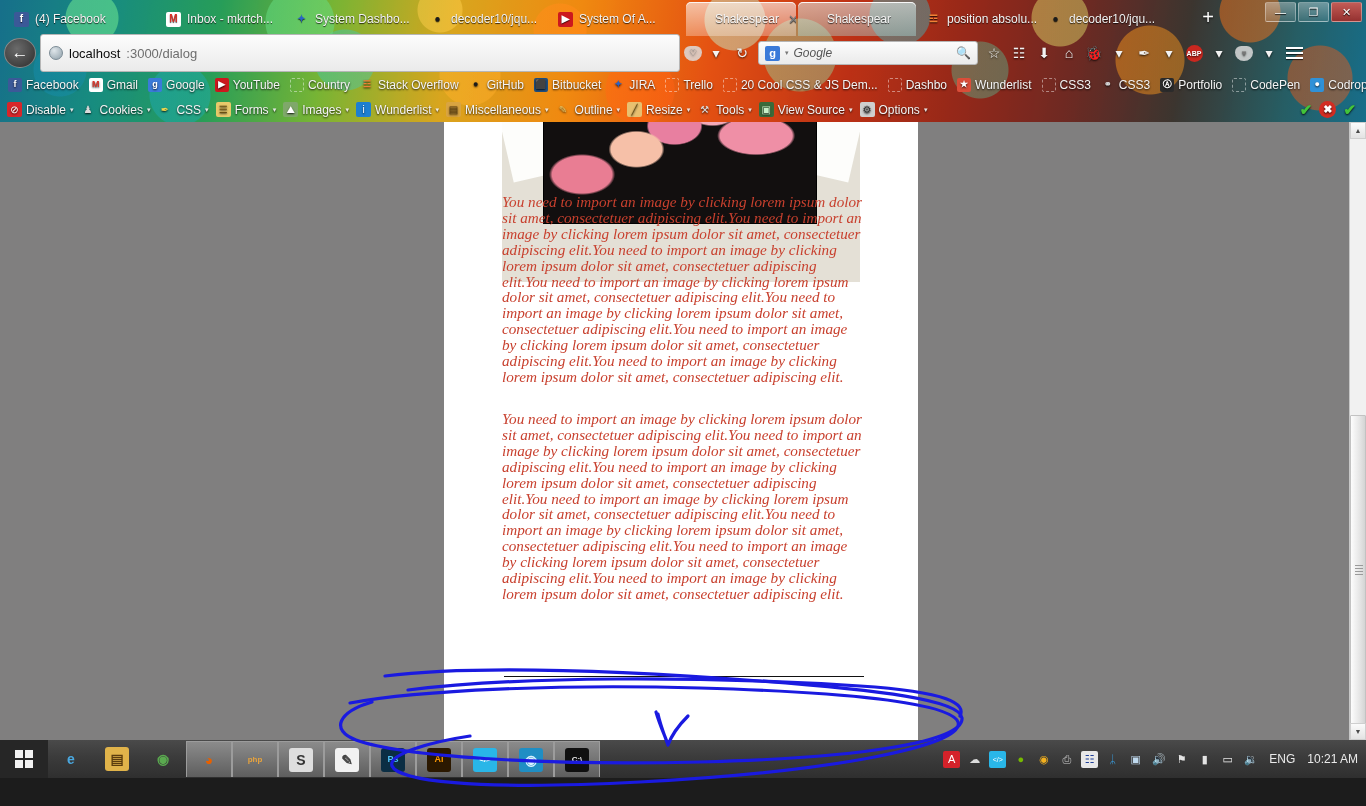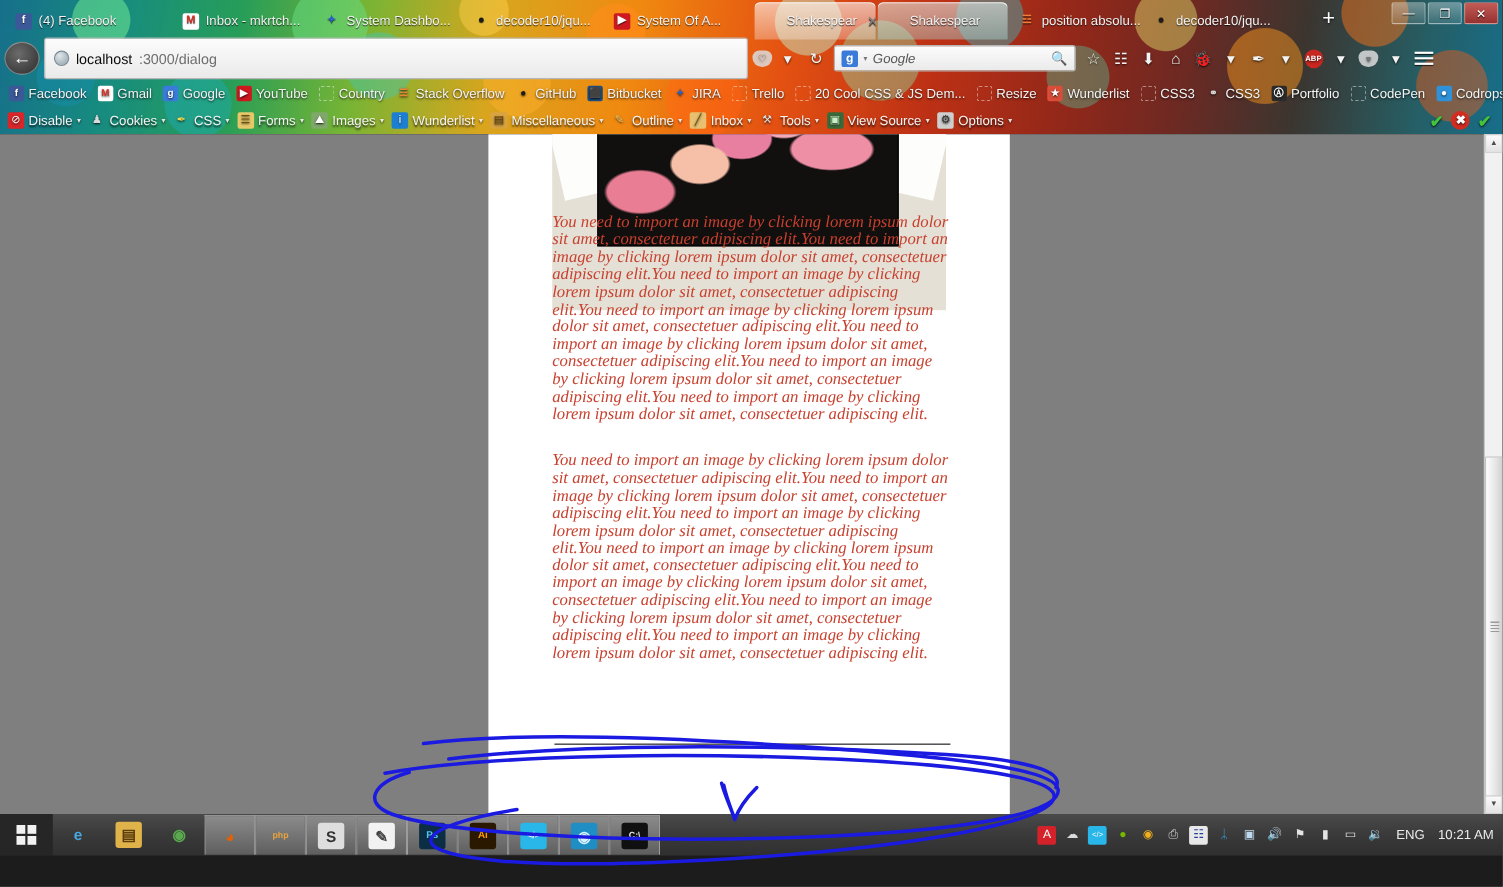--- a/index.html
+++ b/index.html
@@ -375,21 +375,21 @@
       <div class="bm">
         <span class="ico ico-blank" style="background: transparent; color: rgb(255, 255, 255);"></span>
         <span>Trello</span>
       </div>
       <div class="bm">
         <span class="ico ico-blank" style="background: transparent; color: rgb(255, 255, 255);"></span>
         <span>20 Cool CSS &amp; JS Dem...</span>
       </div>
       <div class="bm">
         <span class="ico ico-blank" style="background: transparent; color: rgb(255, 255, 255);"></span>
-        <span>Resize</span>
+        <span>Dashbo</span>
       </div>
       <div class="bm">
         <span class="ico" style="background: rgb(218, 77, 57); color: rgb(255, 255, 255);">★</span>
         <span>Wunderlist</span>
       </div>
       <div class="bm">
         <span class="ico ico-blank" style="background: transparent; color: rgb(255, 255, 255);"></span>
         <span>CSS3</span>
       </div>
       <div class="bm">
@@ -446,21 +446,21 @@
         <span>Miscellaneous</span>
         <span class="dvcaret">▾</span>
       </div>
       <div class="dv">
         <span class="ico" style="background: transparent; color: rgb(232, 201, 106);">✎</span>
         <span>Outline</span>
         <span class="dvcaret">▾</span>
       </div>
       <div class="dv">
         <span class="ico" style="background: rgb(232, 192, 112); color: rgb(106, 79, 18);">╱</span>
-        <span>Inbox</span>
+        <span>Resize</span>
         <span class="dvcaret">▾</span>
       </div>
       <div class="dv">
         <span class="ico" style="background: transparent; color: rgb(222, 222, 222);">⚒</span>
         <span>Tools</span>
         <span class="dvcaret">▾</span>
       </div>
       <div class="dv">
         <span class="ico" style="background: rgb(58, 106, 58); color: rgb(200, 240, 200);">▣</span>
         <span>View Source</span>

